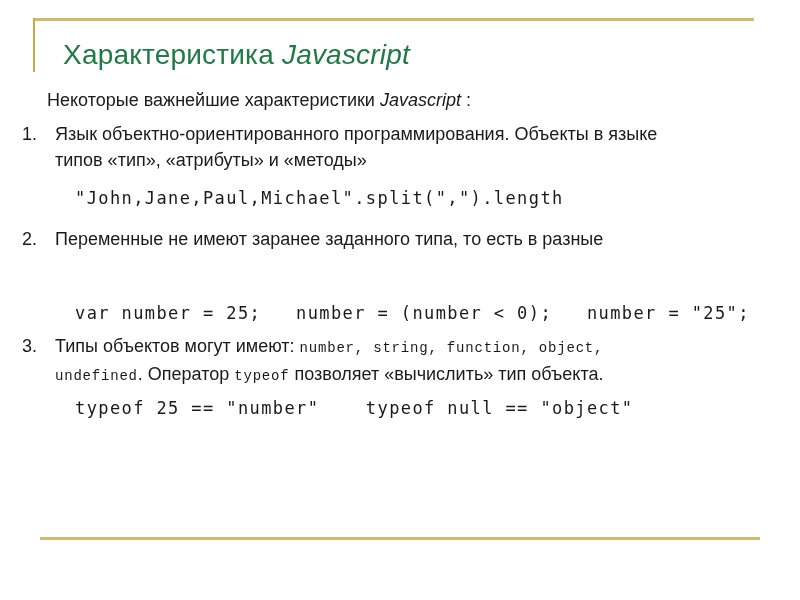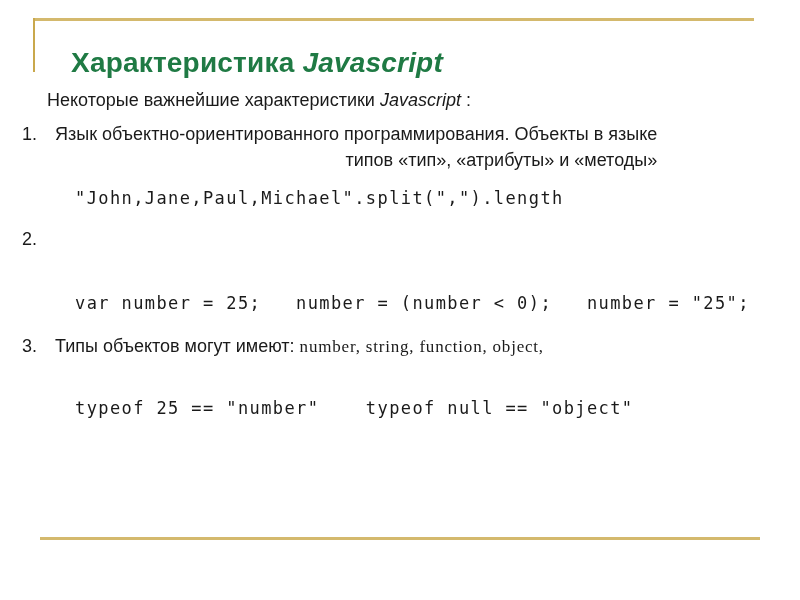--- a/index.html
+++ b/index.html
@@ -64,77 +64,79 @@
     position: absolute;
     left: 22px;
     display: flex;
     font-size: 18px;
     line-height: 26px;
   }
   .item .num {
     width: 33px;
     flex: 0 0 33px;
   }
-  .item .body { white-space: nowrap; text-align: right; }
+  .item .body { white-space: nowrap; }
   .code {
     position: absolute;
     left: 75px;
     font-family: "DejaVu Sans Mono", "Liberation Mono", monospace;
     font-size: 17px;
     letter-spacing: 1.4px;
     white-space: pre;
     color: #1a1a1a;
   }
   .mono {
-    font-family: Liberation Serif, serif;
-    font-size: 17px;
+    font-family: Liberation Mono, monospace;
+    font-size: 14px;
     letter-spacing: 0.8px;
   }
   .pos-item1 { top: 121px; }
   .pos-code1 { top: 188px; }
   .pos-item2 { top: 226px; }
-  .pos-code2 { top: 293px; text-align: center; }
+  .pos-code2 { top: 303px; text-align: center; }
   .pos-item3 { top: 333px; }
   .pos-code3 { top: 398px; }
 </style>
 </head>
 <body>
 
 <div class="slide">
 
   <div class="line-top"></div>
   <div class="line-left"></div>
 
-  <h1 class="title" style="margin:16px; font-weight:bold;">
+  <h1 class="title" style="margin:8px; font-weight:normal;">
     <span>Характеристика </span><span class="it">Javascript</span>
   </h1>
 
   <div class="subtitle">
     <span>Некоторые важнейшие характеристики </span><span class="it">Javascript</span><span> :</span>
   </div>
 
   <div class="item pos-item1">
     <span class="num">1.</span>
     <div class="body">
       <div>Язык объектно-ориентированного программирования. Объекты в языке</div>
       <div>типов «тип», «атрибуты» и «методы»</div>
     </div>
   </div>
   <div class="code pos-code1">"John,Jane,Paul,Michael".split(",").length</div>
 
   <div class="item pos-item2">
     <span class="num">2.</span>
     <div class="body">
+      <div>Переменные не имеют заранее заданного типа, то есть в разные</div>
     </div>
   </div>
   <div class="code pos-code2">var number = 25;   number = (number &lt; 0);   number = "25";</div>
 
   <div class="item pos-item3">
     <span class="num">3.</span>
     <div class="body">
       <div><span>Типы объектов могут имеют: </span><span class="mono">number, string, function, object,</span></div>
+      <div><span class="mono">undefined</span><span>. Оператор </span><span class="mono">typeof</span><span> позволяет «вычислить» тип объекта.</span></div>
     </div>
   </div>
   <div class="code pos-code3">typeof 25 == "number"    typeof null == "object"</div>
 
   <div class="line-bottom"></div>
 
 </div>
 
 </body></html>

